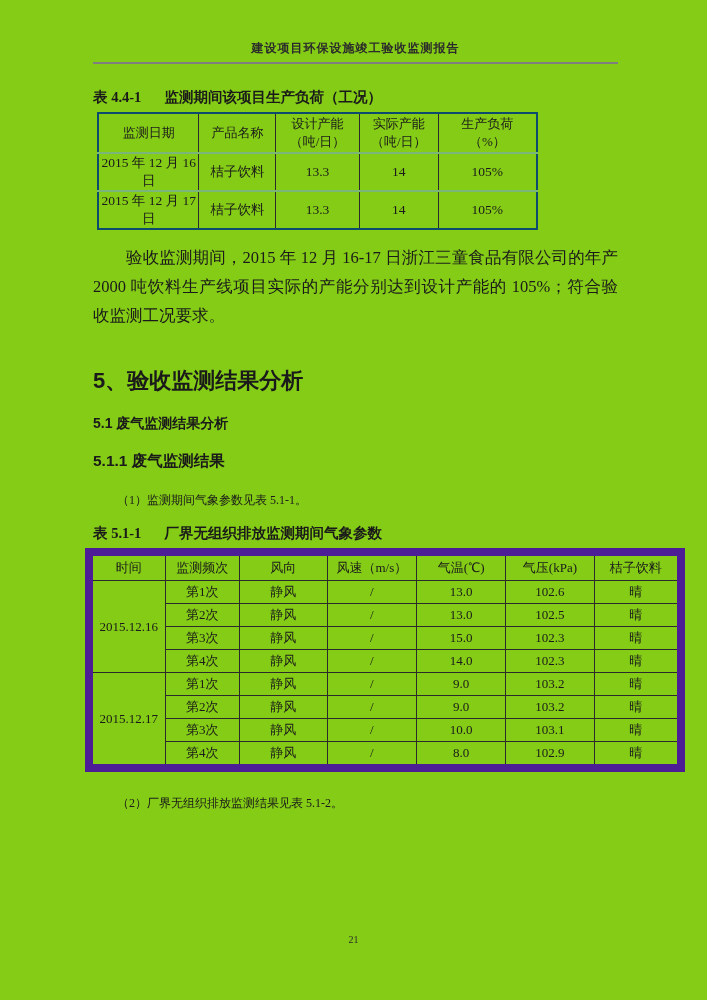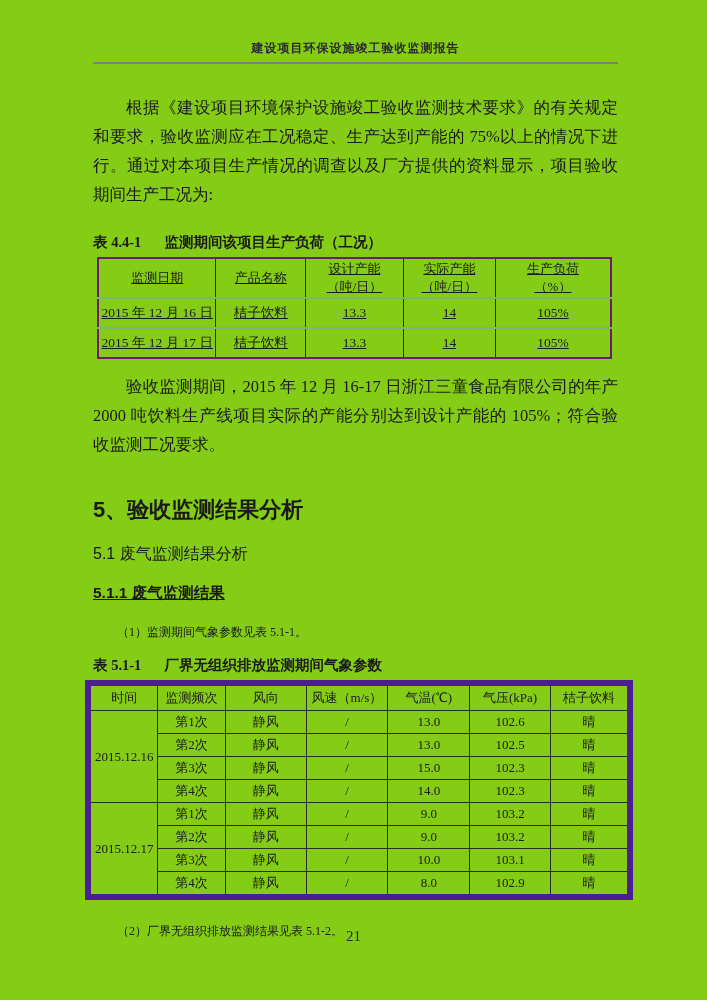--- a/index.html
+++ b/index.html
@@ -20,75 +20,73 @@
   
   .para{
     font-size:16.5px;line-height:29px;text-align:justify;
     text-indent:2em;margin:0;
   }
   .para.p1{margin-top:29px;}
   .para.p2{margin-top:13px;}
   .note{font-size:12px;line-height:29px;text-indent:2em;margin:0;}
   
   .h1{font-family:"Liberation Sans", sans-serif;font-weight:bold;font-size:22px;margin-top:36px;}
-  .h2{font-family:"Liberation Sans", sans-serif;font-weight:normal;font-size:16px;margin-top:19px;}
-  .h3{font-family:"Liberation Sans", sans-serif;font-weight:bold;font-size:15.5px;margin-top:18px;text-decoration:underline;}
+  .h2{font-family:"Liberation Sans", sans-serif;font-weight:bold;font-size:14px;margin-top:19px;}
+  .h3{font-family:"Liberation Sans", sans-serif;font-weight:bold;font-size:15.5px;margin-top:18px;}
   .note1{margin-top:14px;}
   .note2{margin-top:17px;}
   
   .caption{text-align:left;font-weight:bold;font-size:14.5px;margin-top:24px;margin-bottom:5px;}
   .caption .cap-label{margin-right:1.6em;}
   .caption2{margin-top:9px;margin-bottom:5px;}
   
   table{border-collapse:collapse;table-layout:fixed;}
   .tbl1{
-    width:515px;margin-left:4px;
-    border:2px solid #701a75;
+    width:441px;margin-left:4px;
+    border:2px solid #0c4a6e;
     font-size:13.5px;
-    text-decoration:underline;
   }
   .tbl1 th,.tbl1 td{
     border-right:1px solid #2b2b2b;
     border-bottom:2px solid #7ab57a;
     text-align:center;vertical-align:middle;
     font-weight:normal;padding:0;
   }
   .tbl1 th{height:38px;line-height:18px;font-size:13px;}
   .tbl1 td{height:28px;}
   .tbl1 tr:last-child td{border-bottom:none;}
   .tbl1 th:last-child,.tbl1 td:last-child{border-right:none;}
   
   .tbl2{
-    width:548px;margin-left:-8px;
-    border:6px solid #4c1d95;
+    width:600px;margin-left:-8px;
+    border:8px solid #4c1d95;
     font-size:13px;
   }
   .tbl2 th,.tbl2 td{
     border:1px solid #2b2b2b;
     text-align:center;vertical-align:middle;
     font-weight:normal;padding:0;
   }
   .tbl2 th{height:24px;}
   .tbl2 td{height:22px;}
   .tbl2 .date-cell{font-size:13px;}
   
   .page-number{
     position:absolute;left:0;right:0;bottom:55px;
-    text-align:center;font-size:15px;color:#2b2b2b;
+    text-align:center;font-size:10px;color:#2b2b2b;
   }
 </style>
 </head>
 <body>
 
 <div class="page">
 
   <div class="doc-header">建设项目环保设施竣工验收监测报告</div>
   <div class="header-rule"></div>
 
-  <p class="para p1">根据《建设项目环境保护设施竣工验收监测技术要求》的有关规定和要求，验收监测应在工况稳定、生产达到产能的 75%以上的情况下进行。通过对本项目生产情况的调查以及厂方提供的资料显示，项目验收期间生产工况为:</p>
 
   <div class="caption">
     <span class="cap-label">表 4.4-1</span><span>监测期间该项目生产负荷（工况）</span>
   </div>
 
   <table class="tbl1">
     <colgroup>
       <col style="width:23%">
         <col style="width:17.5%">
         <col style="width:19%">

